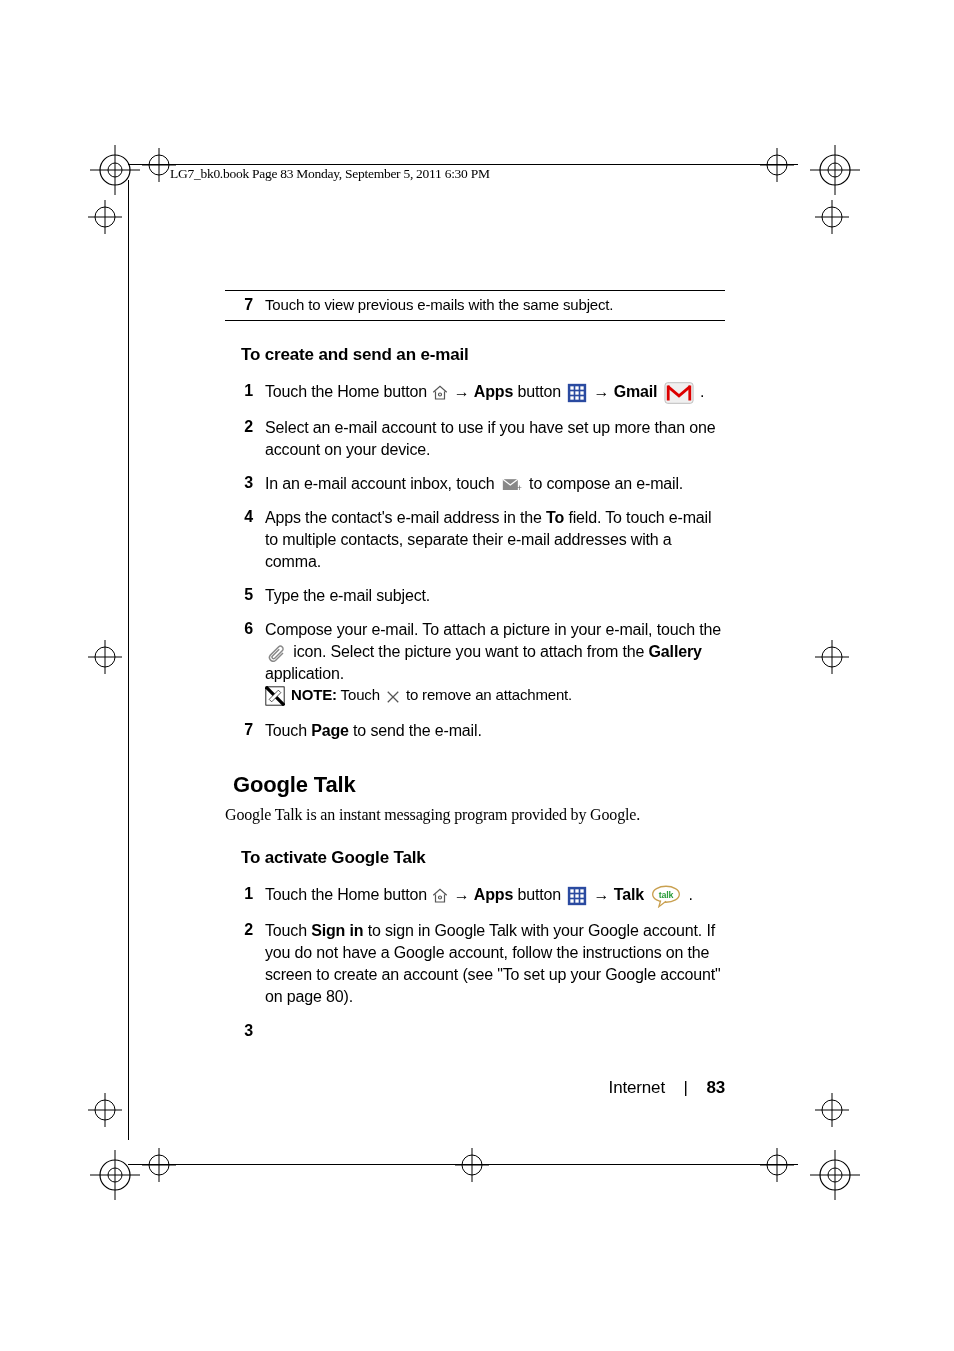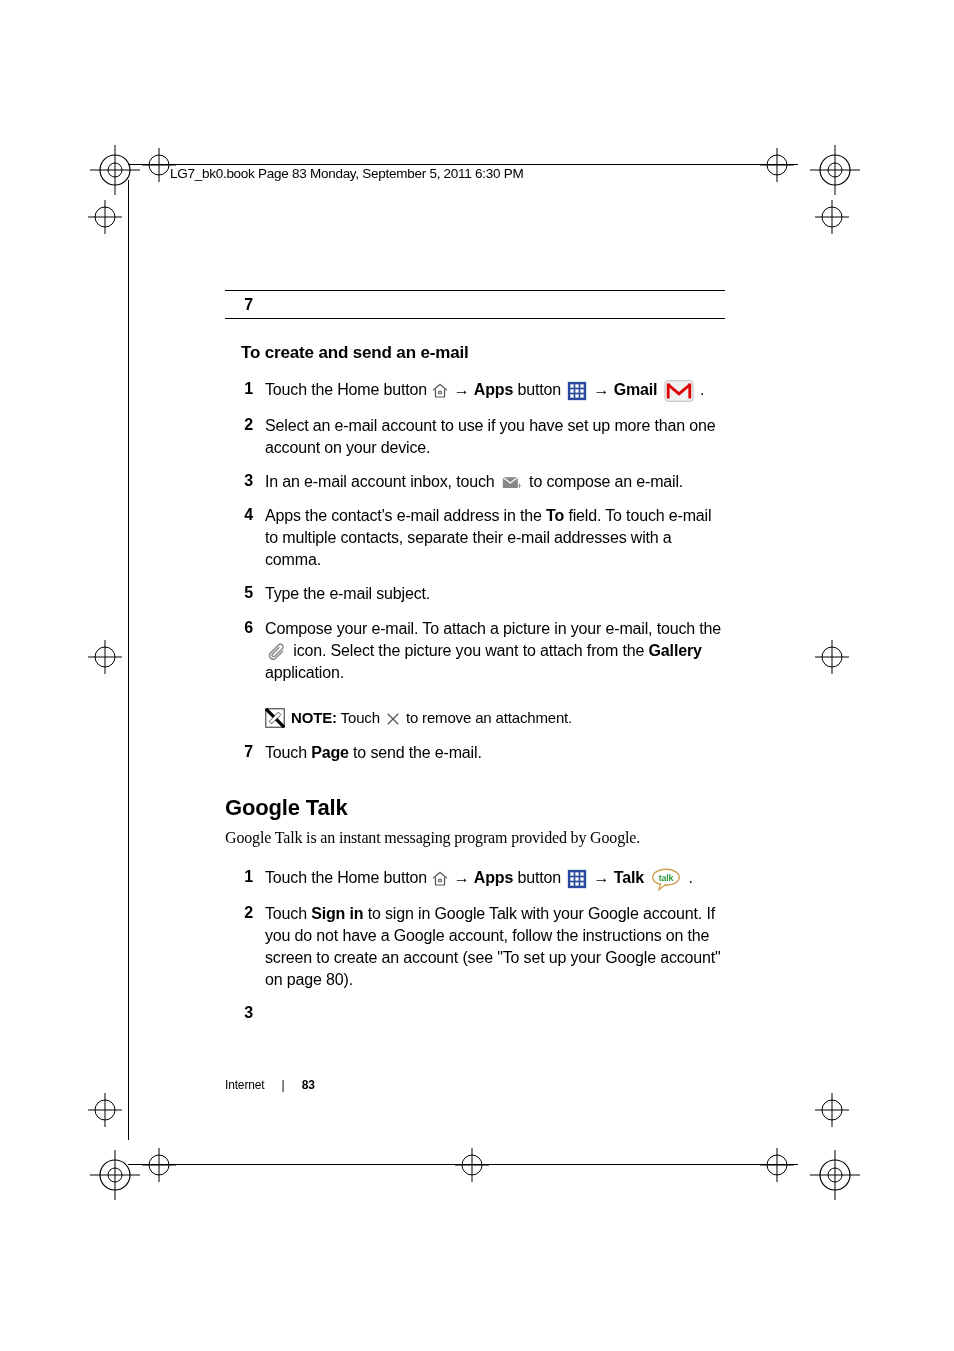--- a/index.html
+++ b/index.html
@@ -16,21 +16,21 @@
   .page {
     position: absolute;
     left: 225px;
     top: 290px;
     width: 500px;
   }
   .header-line {
     position: absolute;
     left: 170px;
     top: 166px;
-    font-family: Liberation Sans, sans-serif;
+    font-family: Liberation Serif, serif;
     font-size: 13.5px;
     letter-spacing: -0.02em;
   }
   .rule-row {
     border-top: 1px solid #000;
     border-bottom: 1px solid #000;
     padding: 4px 0;
   }
   .num-list {
     list-style: none;
@@ -56,21 +56,21 @@
     line-height: 1.38;
   }
   .sub-heading {
     font-weight: bold;
     font-size: 17px;
     margin: 24px 0 16px 16px;
   }
   .h1 {
     font-weight: bold;
     font-size: 22px;
-    margin: 30px 0 8px 0;
+    margin: 30px 0 8px 8px;
   }
   .intro {
     font-size: 16px;
     margin: 0 0 20px 0;
     font-family: Liberation Serif, serif;
   }
   .bold { font-weight: bold; }
   .inline-icon {
     display: inline-block;
     vertical-align: middle;
@@ -93,26 +93,26 @@
   .icon-x {
     width:14px;height:14px;vertical-align:middle;margin:0 2px;stroke:#555;stroke-width:1.5;
   }
   .icon-note {
     width:20px;height:20px;vertical-align:middle;margin-right:6px;flex-shrink:0;
   }
   .icon-talk {
     width:32px;height:24px;vertical-align:middle;margin:0 2px;
   }
   .note-row {
-    display:flex;align-items:center;margin-top:24px;margin-bottom:2px;
+    display:flex;align-items:center;margin-top:0;margin-bottom:2px;
     font-size:15px;
   }
   .footer {
     position:absolute; left:225px; width:500px; top:1078px;
-    font-size:12px;
+    text-align:right; font-size:17px;
   }
   .footer .sep{
     display:inline-block;margin:0 14px;color:#000;
   }
   
   .regmark {
     position:absolute;width:50px;height:50px;
   }
   .regmark svg{width:100%;height:100%;}
   .crosshair {
@@ -242,20 +242,21 @@
 <div class="trim-lines" style="left:128px;top:1164px;width:670px;height:1px;"></div>
 
 <div class="header-line">LG7_bk0.book  Page 83  Monday, September 5, 2011  6:30 PM</div>
 
 <div class="page">
 
   <div class="rule-row">
     <ul class="num-list">
         <li style="margin:0;">
       <span class="num">7</span>
+      <span class="body" style="font-size:15px;">Touch to view previous e-mails with the same subject.</span>
     </li>
       </ul>
   </div>
 
   <div class="sub-heading">To create and send an e-mail</div>
 
   <ul class="num-list">
     <li>
       <span class="num">1</span>
       <span class="body">
@@ -341,20 +342,21 @@
     <li>
       <span class="num">7</span>
       <span class="body">
         <span>Touch </span><span class="bold">Page</span><span> to send the e-mail.</span>
       </span>
     </li>
   </ul>
 
   <div class="h1">Google Talk</div>
   <div class="intro">Google Talk is an instant messaging program provided by Google.</div>
+  <div class="sub-heading">To activate Google Talk</div>
 
   <ul class="num-list">
     <li>
       <span class="num">1</span>
       <span class="body">
         <span>Touch the Home button </span>
         <svg class="inline-icon icon-home" viewBox="0 0 24 24">
             <path d="M3 11 L12 3 L21 11 M6 10 V20 H18 V10"></path>
             <circle cx="12" cy="14" r="2"></circle>
           </svg>

